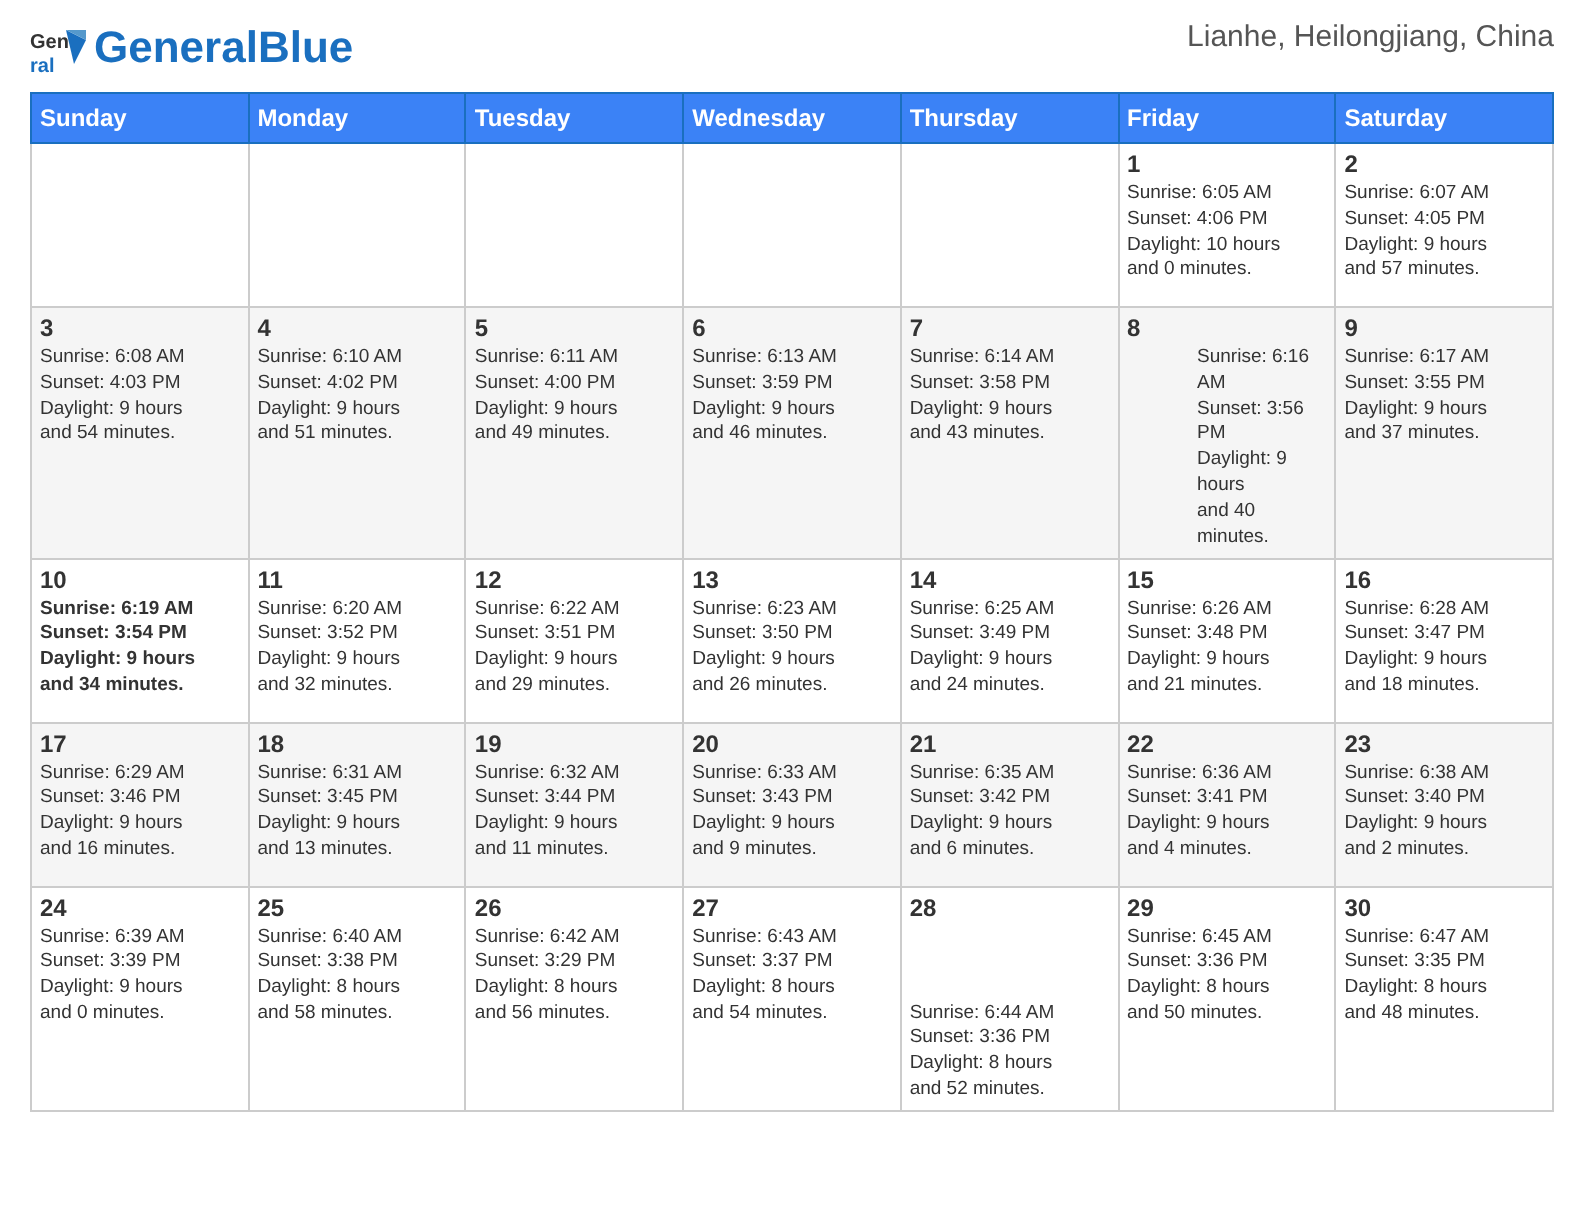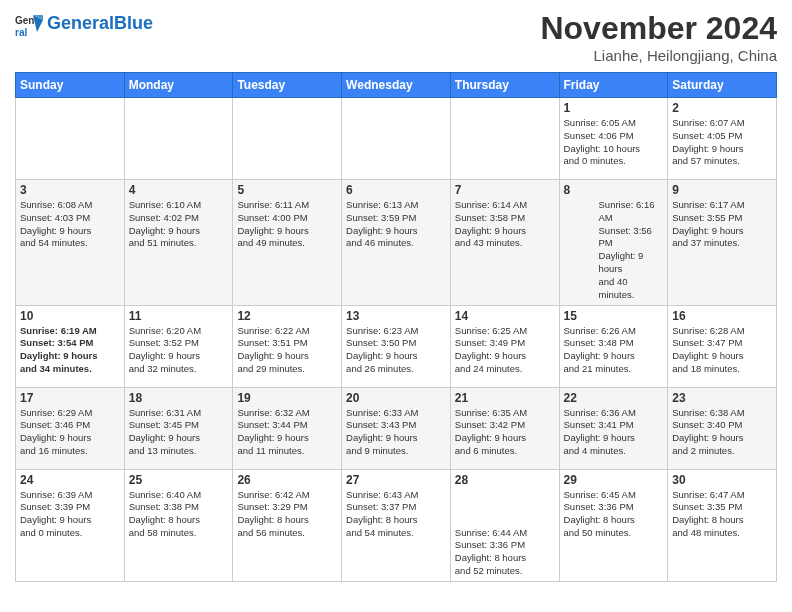--- a/index.html
+++ b/index.html
@@ -19,21 +19,21 @@
       justify-content: space-between;
       align-items: flex-start;
       margin-bottom: 8px;
     }
     .logo {
       display: flex;
       align-items: center;
       gap: 4px;
     }
     .logo-text {
-      font-size: 18px;
+      font-size: 22px;
       font-weight: bold;
       color: #333;
       line-height: 1.1;
     }
     .logo-text span {
       color: #1a6fbf;
     }
     .logo-icon {
       width: 28px;
       height: 28px;
@@ -103,21 +103,20 @@
         <polygon points="18,5 28,10 22,22" fill="#1a6fbf"></polygon>
         <polygon points="18,5 28,10 28,5" fill="#5599cc"></polygon>
       </svg>
       <div>
         <div class="logo-text">
           <span>General</span><span style="color:#1a6fbf">Blue</span>
         </div>
       </div>
     </div>
     <div class="title-block">
-      <div class="month-year">November 2024</div>
       <div class="location">Lianhe, Heilongjiang, China</div>
     </div>
   </div>
 
   <table class="calendar">
     <thead>
       <tr>
         <th>Sunday</th>
         <th>Monday</th>
         <th>Tuesday</th>

